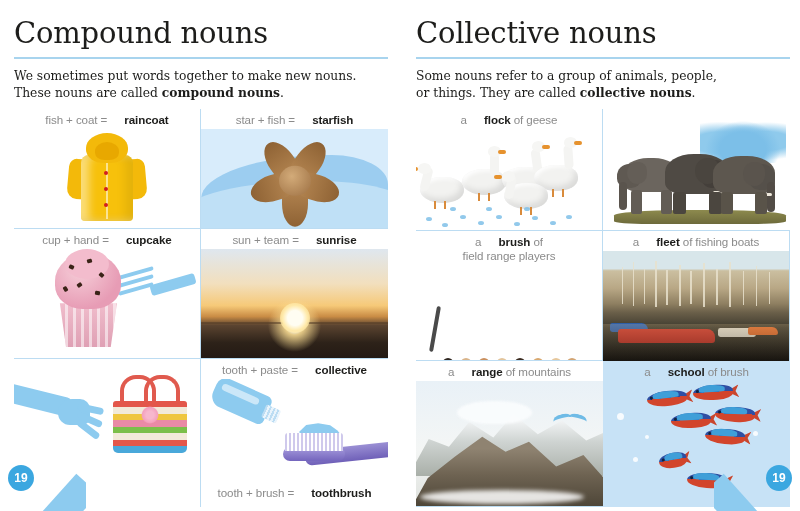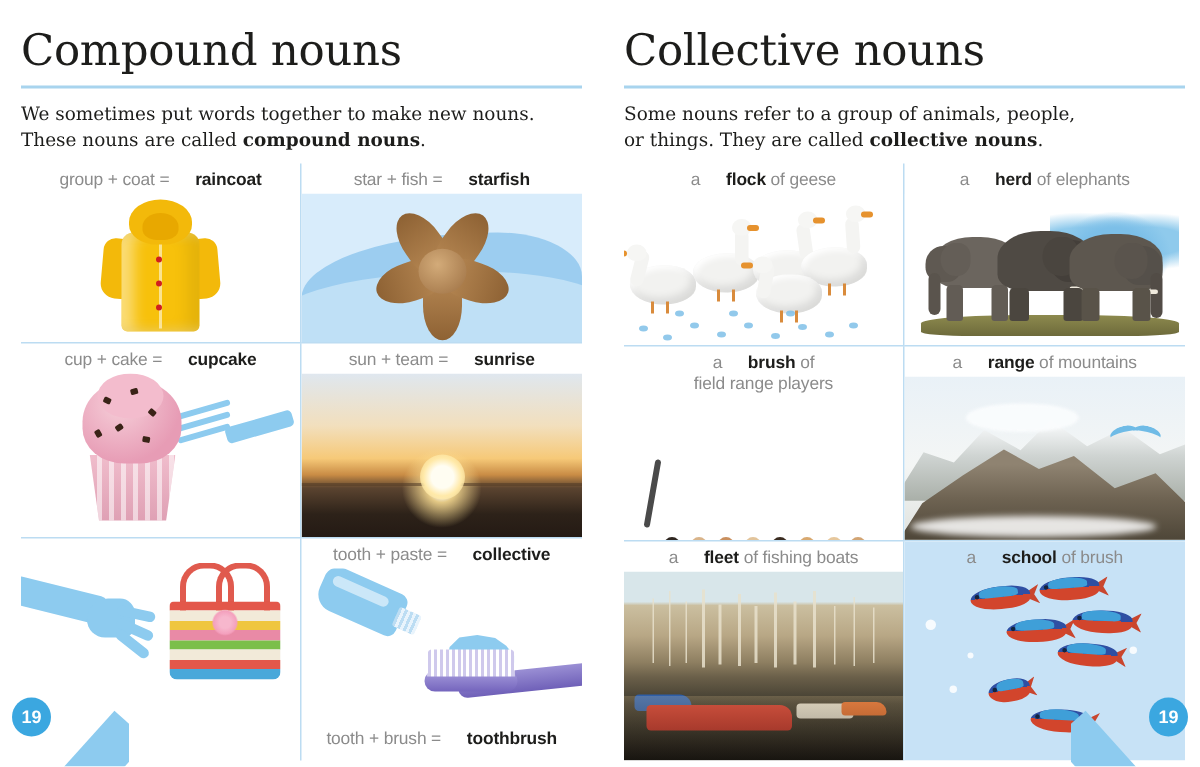--- a/index.html
+++ b/index.html
@@ -241,21 +241,21 @@
 
     <p class="intro">
       <span>We sometimes put words together to make new nouns.</span><br>
       <span>These nouns are called </span><b>compound nouns</b><span>.</span>
     </p>
 
     <div class="grid">
 
       <div class="cell b-right b-bottom">
         <div class="caption">
-          <span>group + coat = </span><b>raincoat</b>
+          <span>fish + coat = </span><b>raincoat</b>
         </div>
         <div class="art">
           <div class="raincoat">
             <div class="rc-sleeveL"></div>
               <div class="rc-sleeveR"></div>
             <div class="rc-body"></div>
             <div class="rc-seam"></div>
             <div class="rc-btn" style="top:38px"></div>
             <div class="rc-btn" style="top:54px"></div>
             <div class="rc-btn" style="top:70px"></div>
@@ -279,21 +279,21 @@
             <div class="sf-arm" style="transform:translate(-50%,0) rotate(144deg)"></div>
             <div class="sf-arm" style="transform:translate(-50%,0) rotate(216deg)"></div>
             <div class="sf-arm" style="transform:translate(-50%,0) rotate(288deg)"></div>
             <div class="sf-core"></div>
           </div>
         </div>
       </div>
 
       <div class="cell b-right b-bottom">
         <div class="caption">
-          <span>cup + cake = </span><b>cupcake</b>
+          <span>cup + hand = </span><b>cupcake</b>
         </div>
         <div class="art">
           <div class="fork">
             <div class="fork-tine" style="top:6px"></div>
             <div class="fork-tine" style="top:14px"></div>
             <div class="fork-tine" style="top:22px"></div>
             <div class="fork-handle"></div>
           </div>
           <div class="cupcake">
             <div class="cc-case"></div>
@@ -444,23 +444,20 @@
           <div class="pebble" style="left:116px;top:87px"></div>
           <div class="pebble" style="left:134px;top:92px"></div>
           <div class="pebble" style="left:150px;top:86px"></div>
           <div class="pebble" style="left:34px;top:78px"></div>
           <div class="pebble" style="left:70px;top:78px"></div>
           <div class="pebble" style="left:108px;top:78px"></div>
         </div>
       </div>
 
       <div class="cell b-bottom">
-        <div class="caption">
-          <span>a </span><b>herd</b><span> of elephants</span>
-        </div>
         <div class="art">
           <div class="eleph-bg"></div>
           <div class="acacia"></div>
           <div class="eleph-ground"></div>
           <div class="eleph" style="left:14px;">
             <div class="el-body" style="left:6px;bottom:22px;width:56px;height:34px;"></div>
             <div class="el-head" style="left:0;bottom:26px;width:24px;height:24px;"></div>
             <div class="el-ear" style="left:10px;bottom:30px;width:20px;height:22px;"></div>
             <div class="el-trunk" style="left:2px;bottom:4px;height:28px;"></div>
             <div class="el-leg" style="left:14px;bottom:0;width:11px;height:24px;"></div>
@@ -521,34 +518,20 @@
             </div>
             <div class="player" style="left:112px">
               <div class="pl-head" style="background:#e6c79c"></div>
 
             </div>
             <div class="player" style="left:128px">
               <div class="pl-head" style="background:#d2a473"></div>
 
             </div>
           </div>
-        </div>
-      </div>
-
-      <div class="cell b-bottom">
-        <div class="caption">
-          <span>a </span><b>range</b><span> of mountains</span>
-        </div>
-        <div class="art">
-          <div class="mtn-sky"></div>
-          <div class="mtn-back"></div>
-          <div class="mtn-snow"></div>
-          <div class="mtn-front"></div>
-          <div class="mtn-cloud"></div>
-          <div class="bird"></div>
         </div>
       </div>
 
       <div class="cell b-right">
         <div class="caption">
           <span>a </span><b>fleet</b><span> of fishing boats</span>
         </div>
         <div class="art">
           <div class="harbour"></div>
           <div class="mast" style="left:10%;top:14%;height:34%"></div>
@@ -565,20 +548,34 @@
           <div class="mast" style="left:82%;top:13%;height:37%"></div>
           <div class="mast" style="left:89%;top:19%;height:29%"></div>
           <div class="boat" style="left:4%;bottom:26%;width:20%;height:9%;background:#2f5fa8"></div>
           <div class="boat" style="left:8%;bottom:16%;width:52%;height:13%;background:#c8362a"></div>
           <div class="boat" style="left:62%;bottom:22%;width:20%;height:8%;background:#d7d2c4"></div>
           <div class="boat" style="left:78%;bottom:24%;width:16%;height:7%;background:#d8682c"></div>
           <div class="water-gloss"></div>
         </div>
       </div>
 
+      <div class="cell b-bottom">
+        <div class="caption">
+          <span>a </span><b>range</b><span> of mountains</span>
+        </div>
+        <div class="art">
+          <div class="mtn-sky"></div>
+          <div class="mtn-back"></div>
+          <div class="mtn-snow"></div>
+          <div class="mtn-front"></div>
+          <div class="mtn-cloud"></div>
+          <div class="bird"></div>
+        </div>
+      </div>
+
       <div class="cell">
         <div class="art" style="position:absolute;inset:0">
           <div class="fish-bg"></div>
           <div class="bubble" style="left:14px;top:52px;width:7px;height:7px"></div>
           <div class="bubble" style="left:30px;top:96px;width:5px;height:5px"></div>
           <div class="bubble" style="left:54px;top:34px;width:4px;height:4px"></div>
           <div class="bubble" style="left:120px;top:26px;width:6px;height:6px"></div>
           <div class="bubble" style="left:150px;top:70px;width:5px;height:5px"></div>
           <div class="bubble" style="left:100px;top:118px;width:6px;height:6px"></div>
           <div class="bubble" style="left:166px;top:108px;width:4px;height:4px"></div>

